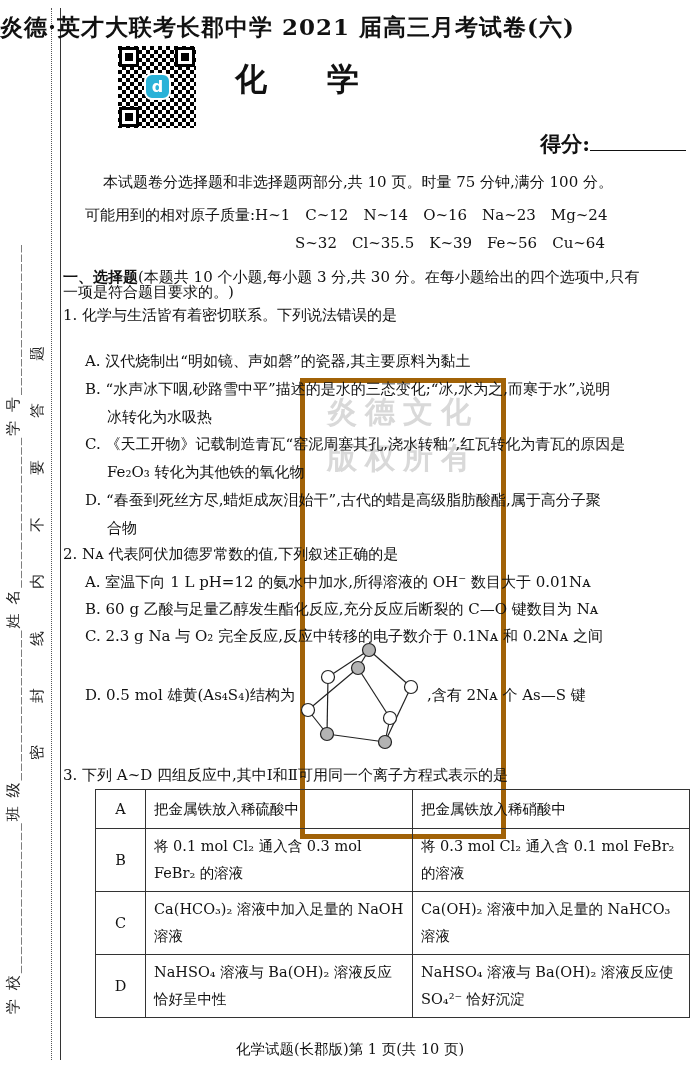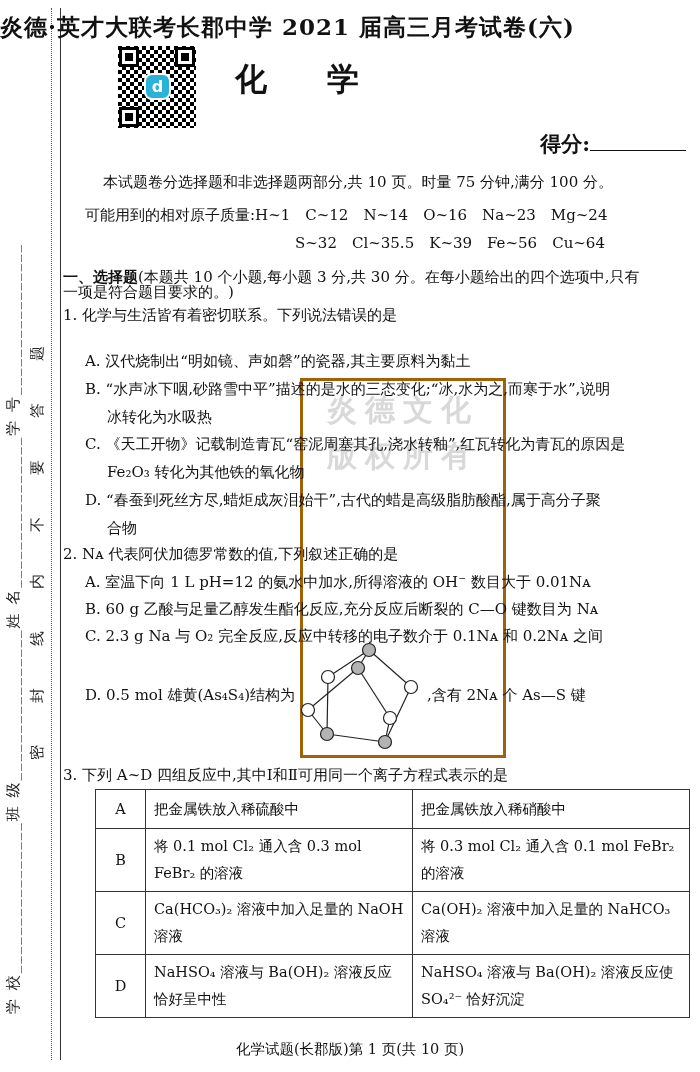--- a/index.html
+++ b/index.html
@@ -14,22 +14,22 @@
     position:absolute;top:1072px;width:1072px;
     transform-origin:0 0;transform:rotate(-90deg);
     white-space:nowrap;font-size:15px;color:#222;
   }
   .rot-outer{left:4px;padding-left:58px;letter-spacing:2px;}
   .rot-inner{left:28px;padding-left:312px;letter-spacing:42px;font-size:15px;}
   .vline-dotted{position:absolute;left:51px;top:8px;height:1052px;border-left:1px dotted #555;}
   .vline-solid{position:absolute;left:60px;top:8px;height:1052px;border-left:1.5px solid #333;}
   
   .watermark{
-    position:absolute;left:300px;top:378px;width:206px;height:380px;
-    border:3px solid #a16207;z-index:0;pointer-events:none;
+    position:absolute;left:300px;top:378px;width:206px;height:461px;
+    border:5px solid #a16207;z-index:0;pointer-events:none;
     text-align:center;padding-top:6px;box-sizing:border-box;
   }
   .watermark div{font-size:30px;color:#d9d9d9;letter-spacing:8px;line-height:46px;font-weight:700;}
   
   .title{left:0;top:12px;width:700px;text-align:left;font-size:23px;font-weight:700;letter-spacing:1px;z-index:1;}
   .subject{left:0;top:58px;width:608px;text-align:center;font-size:32px;font-weight:700;letter-spacing:14px;z-index:1;}
   .qr{left:118px;top:46px;z-index:1;}
   .score{left:0;top:130px;width:686px;text-align:right;font-size:21px;font-weight:700;z-index:1;}
   .score-line{display:inline-block;width:96px;border-bottom:1.5px solid #111;height:17px;}
   

